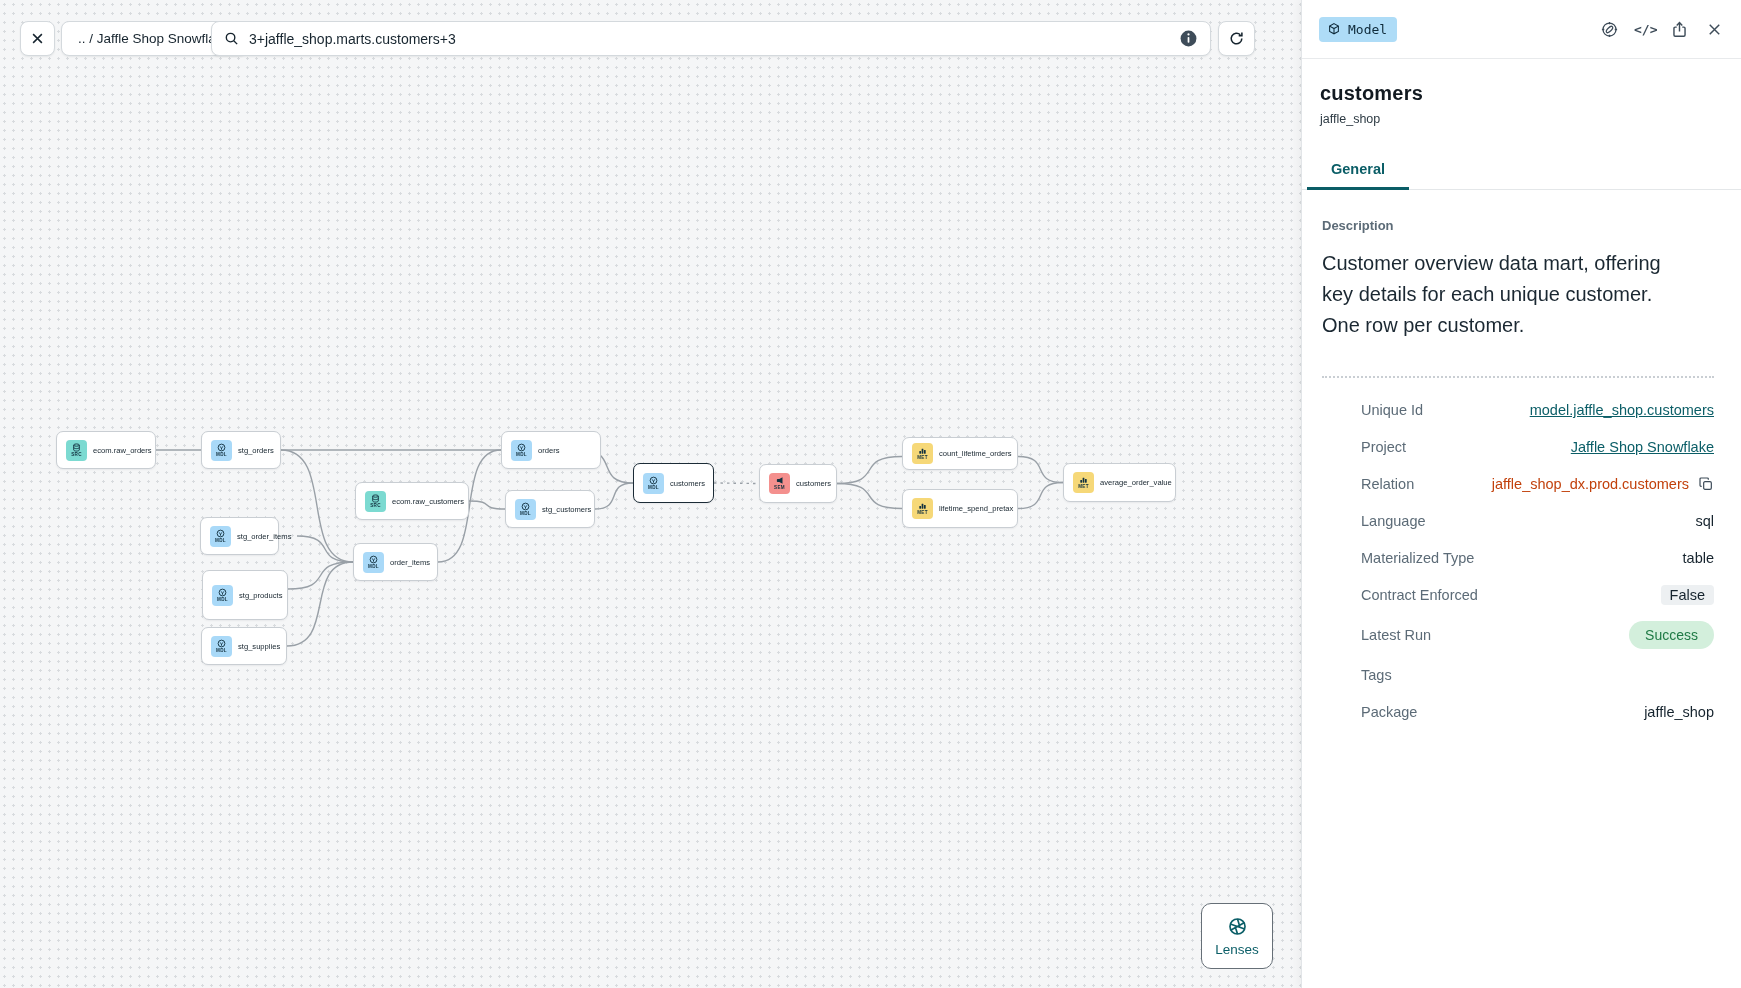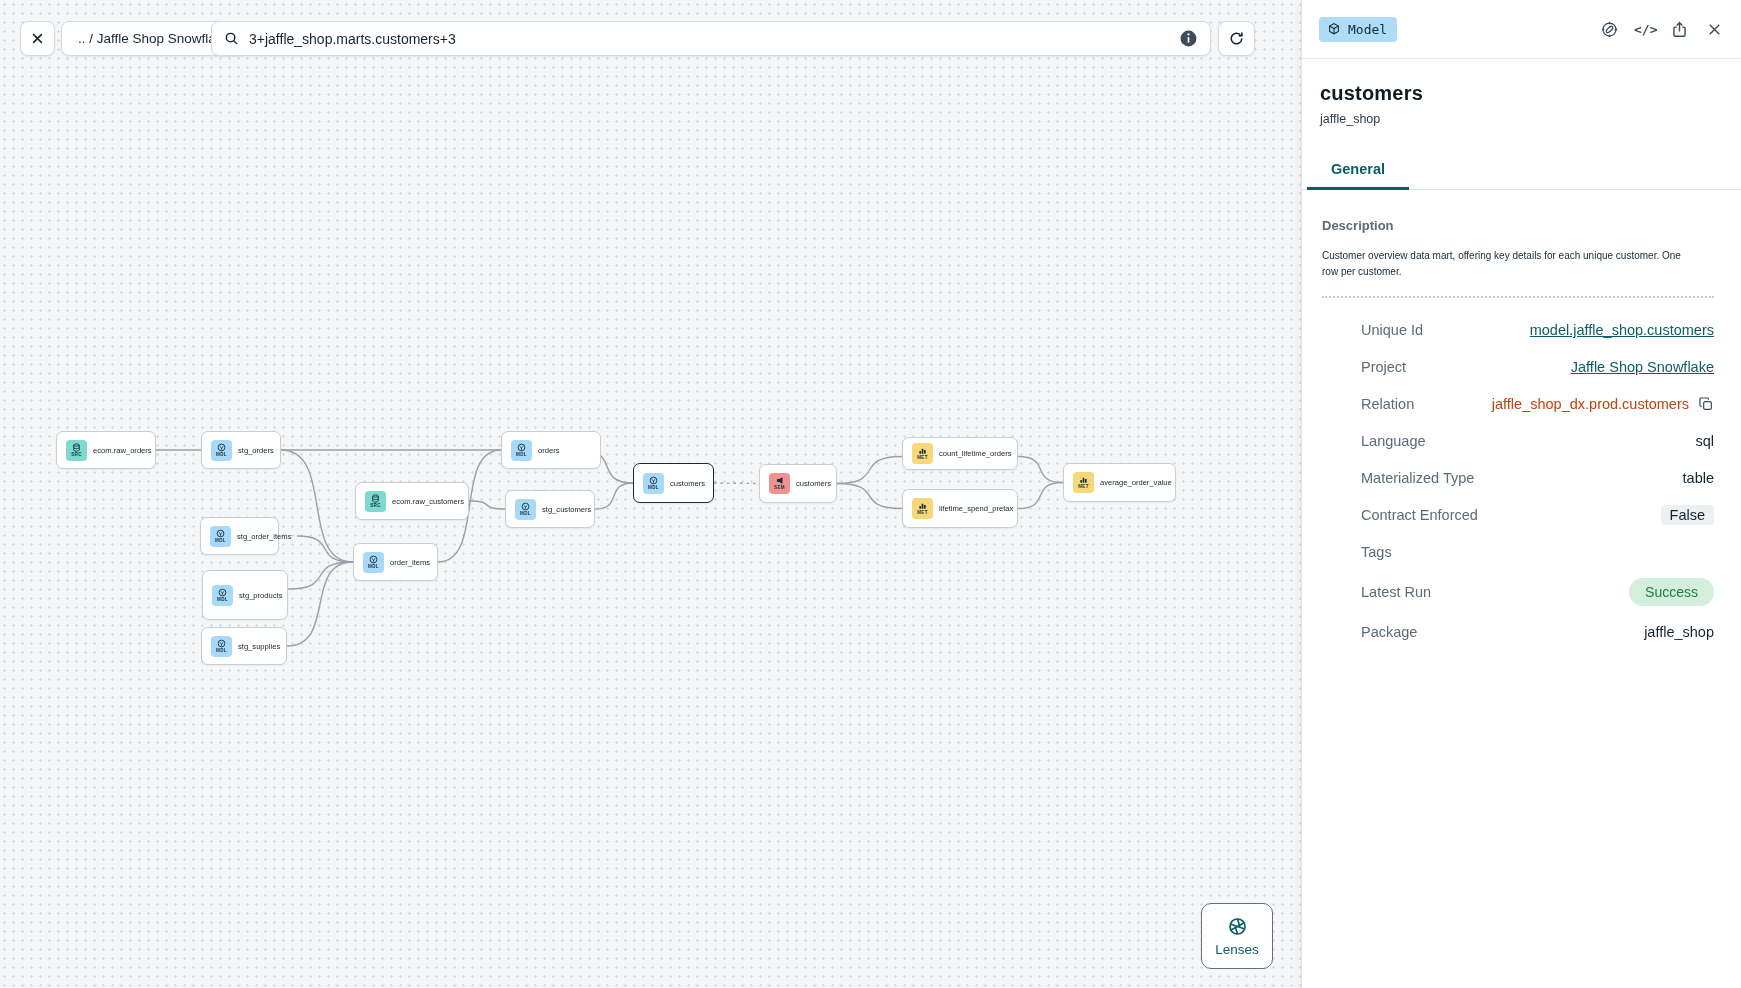--- a/index.html
+++ b/index.html
@@ -69,21 +69,21 @@
   .title-block { padding:23px 18px 0; }
   #page-title { font-size:20px; font-weight:bold; color:#121A21; letter-spacing:.2px; }
   .subtitle { margin-top:7px; font-size:12.5px; color:#2E3B44; }
 
   .tabs { margin-top:27px; border-bottom:1px solid #E4E7E9; padding-left:5px; }
   .tab { display:inline-block; padding:8px 24px 10px; font-size:14.5px; font-weight:bold;
     color:#0A5D66; border-bottom:3px solid #0A5D66; margin-bottom:-1px; cursor:pointer; }
 
   .content { padding:28px 27px 0 20px; }
   .desc-label { font-size:13px; font-weight:bold; color:#5C6B77; margin-bottom:15px; }
-  .desc { font-size:10px; color:#1B2832; line-height:1.55; margin-bottom:17px; max-width:370px; }
+  .desc { font-size:20px; color:#1B2832; line-height:1.55; margin-bottom:35px; max-width:370px; }
   .dotted { border-top:2px dotted #C9CED3; margin-bottom:21px; }
 
   .frow { display:flex; justify-content:space-between; align-items:center;
     min-height:22px; margin-bottom:15px; font-size:14.5px; }
   .flabel { color:#5C6B77; flex:none;margin-left:39px; }
   .fval { color:#16242E; text-align:right; }
   a.fval { color:#0B5E67; text-decoration:underline; cursor:pointer; }
   .copywrap { display:flex; align-items:center; gap:8px; color:#c2410c; }
   .copybtn { border:none; background:none; padding:0; color:#3E4C59; cursor:pointer;
     width:17px; height:17px; }
@@ -374,28 +374,28 @@
           </div>
           <div class="frow">
             <span class="flabel">Materialized Type</span>
             <span class="fval">table</span>
           </div>
           <div class="frow">
             <span class="flabel">Contract Enforced</span>
             <span class="badge-gray">False</span>
           </div>
           <div class="frow">
+            <span class="flabel">Latest Run</span>
+            <span class="pill-success">Success</span>
+          </div>
+          <div class="frow">
             <span class="flabel">Tags</span>
             <span class="fval"></span>
           </div>
           <div class="frow">
-            <span class="flabel">Latest Run</span>
-            <span class="pill-success">Success</span>
-          </div>
-          <div class="frow">
             <span class="flabel">Package</span>
             <span class="fval">jaffle_shop</span>
           </div>
         </div>
     </div>
   </aside>
 
 </div>
 
 </body></html>

